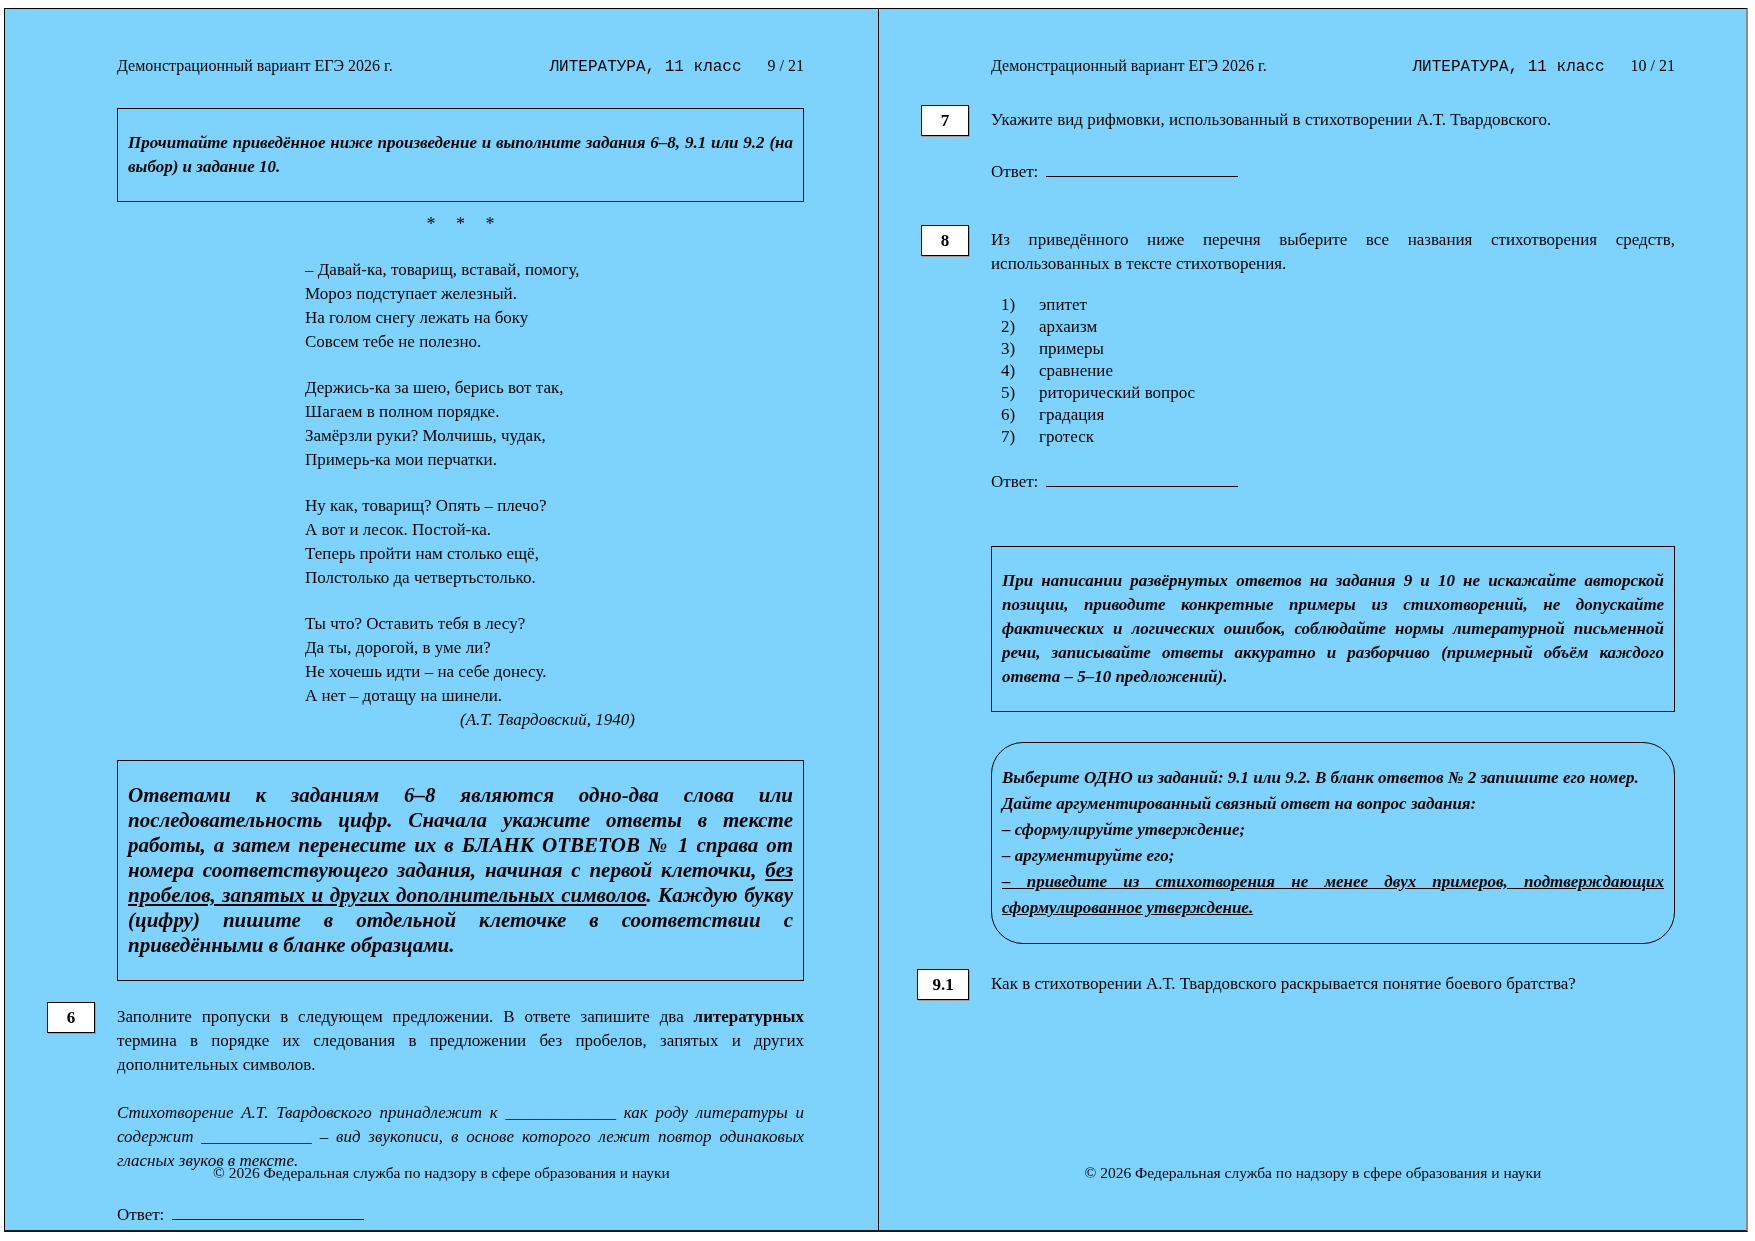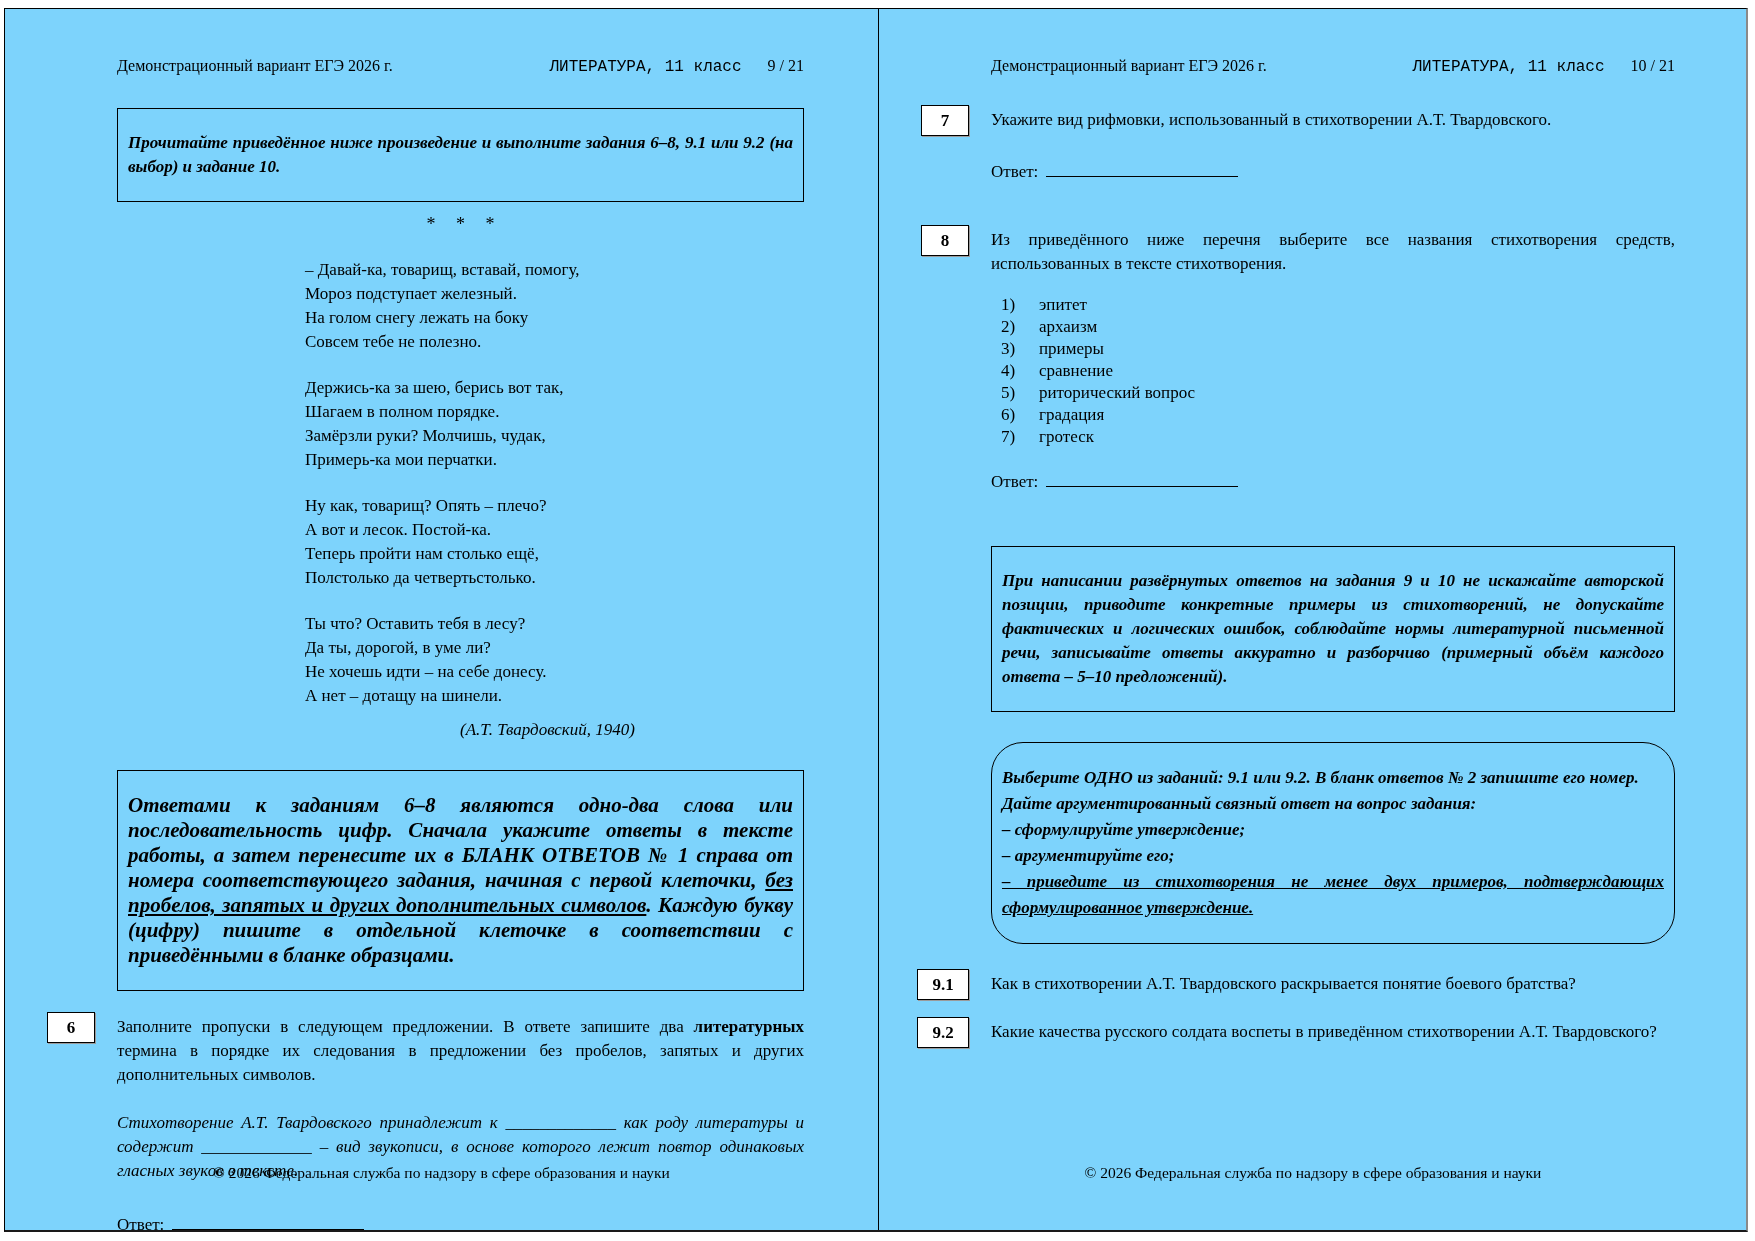--- a/index.html
+++ b/index.html
@@ -27,21 +27,21 @@
   .lh20{line-height:25px;font-size:21px;}
   .lh26{line-height:26px;}
   .lh22{line-height:22px;}.mt22{margin-top:22px;}
   .mt24{margin-top:24px;}.mt28{margin-top:28px;}.mt30{margin-top:30px;border-radius:32px;}
   .mt32{margin-top:32px;}.mt44{margin-top:44px;}.mt52{margin-top:52px;}
   .u{text-decoration:underline;}
   .poem{margin-top:10px;line-height:24px;}
   .poem-title{text-align:center;word-spacing:16px;font-size:18px;}
   .poem-body{margin-left:188px;width:330px;}
   .stanza{margin-top:22px;}
-  .attribution{font-style:italic;text-align:right;margin-top:10px;}
+  .attribution{font-style:italic;text-align:right;margin-top:0;}
   .task{position:relative;line-height:24px;}
   .tnum{
     position:absolute;left:-70px;top:-3px;width:46px;height:29px;line-height:29px;
     border:1px solid #000;text-align:center;font-weight:bold;font-size:17px;
     box-shadow:1px 1px 0 #9a9a9a;background:#fff;
   }
   .tnum.wide{width:50px;left:-74px;}
   .just{text-align:justify;}
   .it{font-style:italic;}
   .answer .blank{
@@ -179,20 +179,16 @@
       <div>– сформулируйте утверждение;</div>
       <div>– аргументируйте его;</div>
       <div class="u">– приведите из стихотворения не менее двух примеров, подтверждающих сформулированное утверждение.</div>
     </div>
 
     <div class="task mt28">
       <span class="tnum wide">9.1</span>
       <div class="just">Как в стихотворении А.Т. Твардовского раскрывается понятие боевого братства?</div>
     </div>
 
-    <div class="task mt24">
-      <span class="tnum wide">9.2</span>
-      <div class="just">Какие качества русского солдата воспеты в приведённом стихотворении А.Т. Твардовского?</div>
-    </div>
 
     <div class="footer">© 2026 Федеральная служба по надзору в сфере образования и науки</div>
   </div>
 </div>
 
 </body></html>

